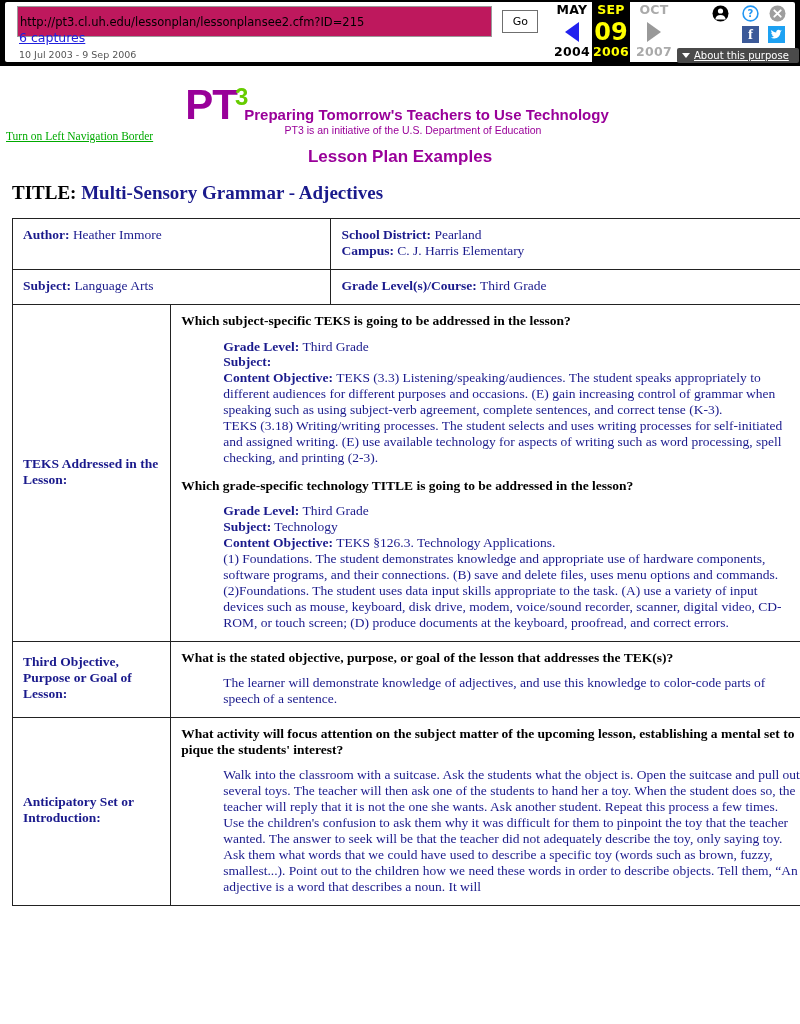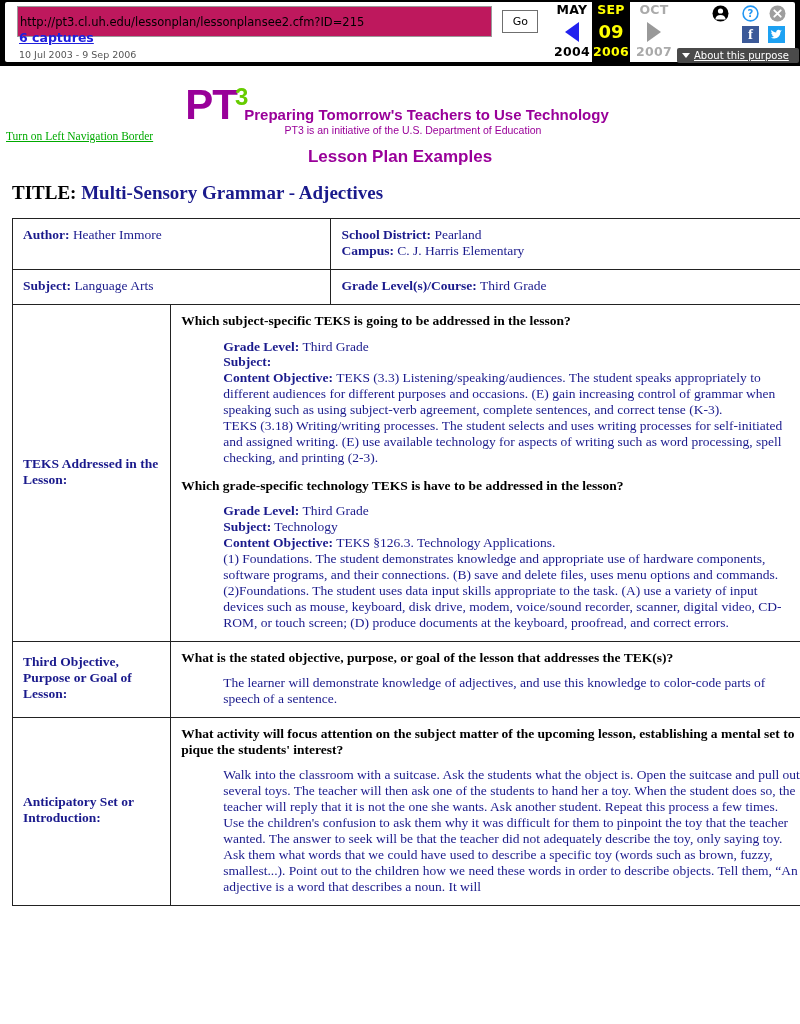--- a/index.html
+++ b/index.html
@@ -61,21 +61,21 @@
     vertical-align: middle;
     line-height: 15px;
   }
 
   .wm-captures {
     position: absolute;
     left: 14px;
     top: 28px;
     font-family: "DejaVu Sans", sans-serif;
     font-size: 12.5px;
-    font-weight: bold;
+    font-weight: normal;
     color: #2020dd;
     text-decoration: underline;
     cursor: pointer;
   }
   .wm-range {
     position: absolute;
     left: 14px;
     top: 47px;
     font-family: "DejaVu Sans", sans-serif;
     font-size: 9.5px;
@@ -93,21 +93,21 @@
     font-family: "DejaVu Sans", sans-serif;
     font-size: 12.5px; font-weight: bold; line-height: 16px; letter-spacing: .3px;
   }
   .wm-yr {
     font-family: "DejaVu Sans", sans-serif;
     font-size: 12.5px; font-weight: bold; line-height: 14px; letter-spacing: .3px;
     position: absolute; bottom: 3px; left: 0; right: 0;
   }
   .wm-day {
     font-family: "DejaVu Sans", sans-serif;
-    font-size: 18px; font-weight: bold; color: #ffff00; line-height: 26px; margin-top: 1px;
+    font-size: 24px; font-weight: bold; color: #ffff00; line-height: 26px; margin-top: 1px;
   }
   .prev .wm-mon, .prev .wm-yr { color: #000000; }
   .cur  .wm-mon, .cur  .wm-yr { color: #ffff00; }
   .next .wm-mon, .next .wm-yr { color: #aaaaaa; }
   .wm-arrow-l {
     width: 0; height: 0; margin: 4px auto 0 auto;
     border-top: 10px solid transparent; border-bottom: 10px solid transparent;
     border-right: 14px solid #2222ee; cursor: pointer;
   }
   .wm-arrow-r {
@@ -343,21 +343,21 @@
         <div class="indent">
           <p><span class="b">Grade Level:</span>
              <span>Third Grade</span></p>
           <p><span class="b">Subject:</span>
              <span></span></p>
           <p><span class="b">Content Objective:</span>
              <span>TEKS (3.3) Listening/speaking/audiences. The student speaks appropriately to different audiences for different purposes and occasions. (E) gain increasing control of grammar when speaking such as using subject-verb agreement, complete sentences, and correct tense (K-3).</span></p>
           <p><span>TEKS (3.18) Writing/writing processes. The student selects and uses writing processes for self-initiated and assigned writing. (E) use available technology for aspects of writing such as word processing, spell checking, and printing (2-3).</span></p>
         </div>
 
-        <span class="q" style="margin-top:12px">Which grade-specific technology TEKS is have to be addressed in the lesson?</span>
+        <span class="q" style="margin-top:12px">Which grade-specific technology TITLE is going to be addressed in the lesson?</span>
         <div class="indent">
           <p><span class="b">Grade Level:</span>
              <span>Third Grade</span></p>
           <p><span class="b">Subject:</span>
              <span>Technology</span></p>
           <p><span class="b">Content Objective:</span>
              <span>TEKS §126.3. Technology Applications.</span></p>
           <p><span>(1) Foundations. The student demonstrates knowledge and appropriate use of hardware components, software programs, and their connections. (B) save and delete files, uses menu options and commands.</span></p>
           <p><span>(2)Foundations. The student uses data input skills appropriate to the task. (A) use a variety of input devices such as mouse, keyboard, disk drive, modem, voice/sound recorder, scanner, digital video, CD-ROM, or touch screen; (D) produce documents at the keyboard, proofread, and correct errors.</span></p>
         </div>

